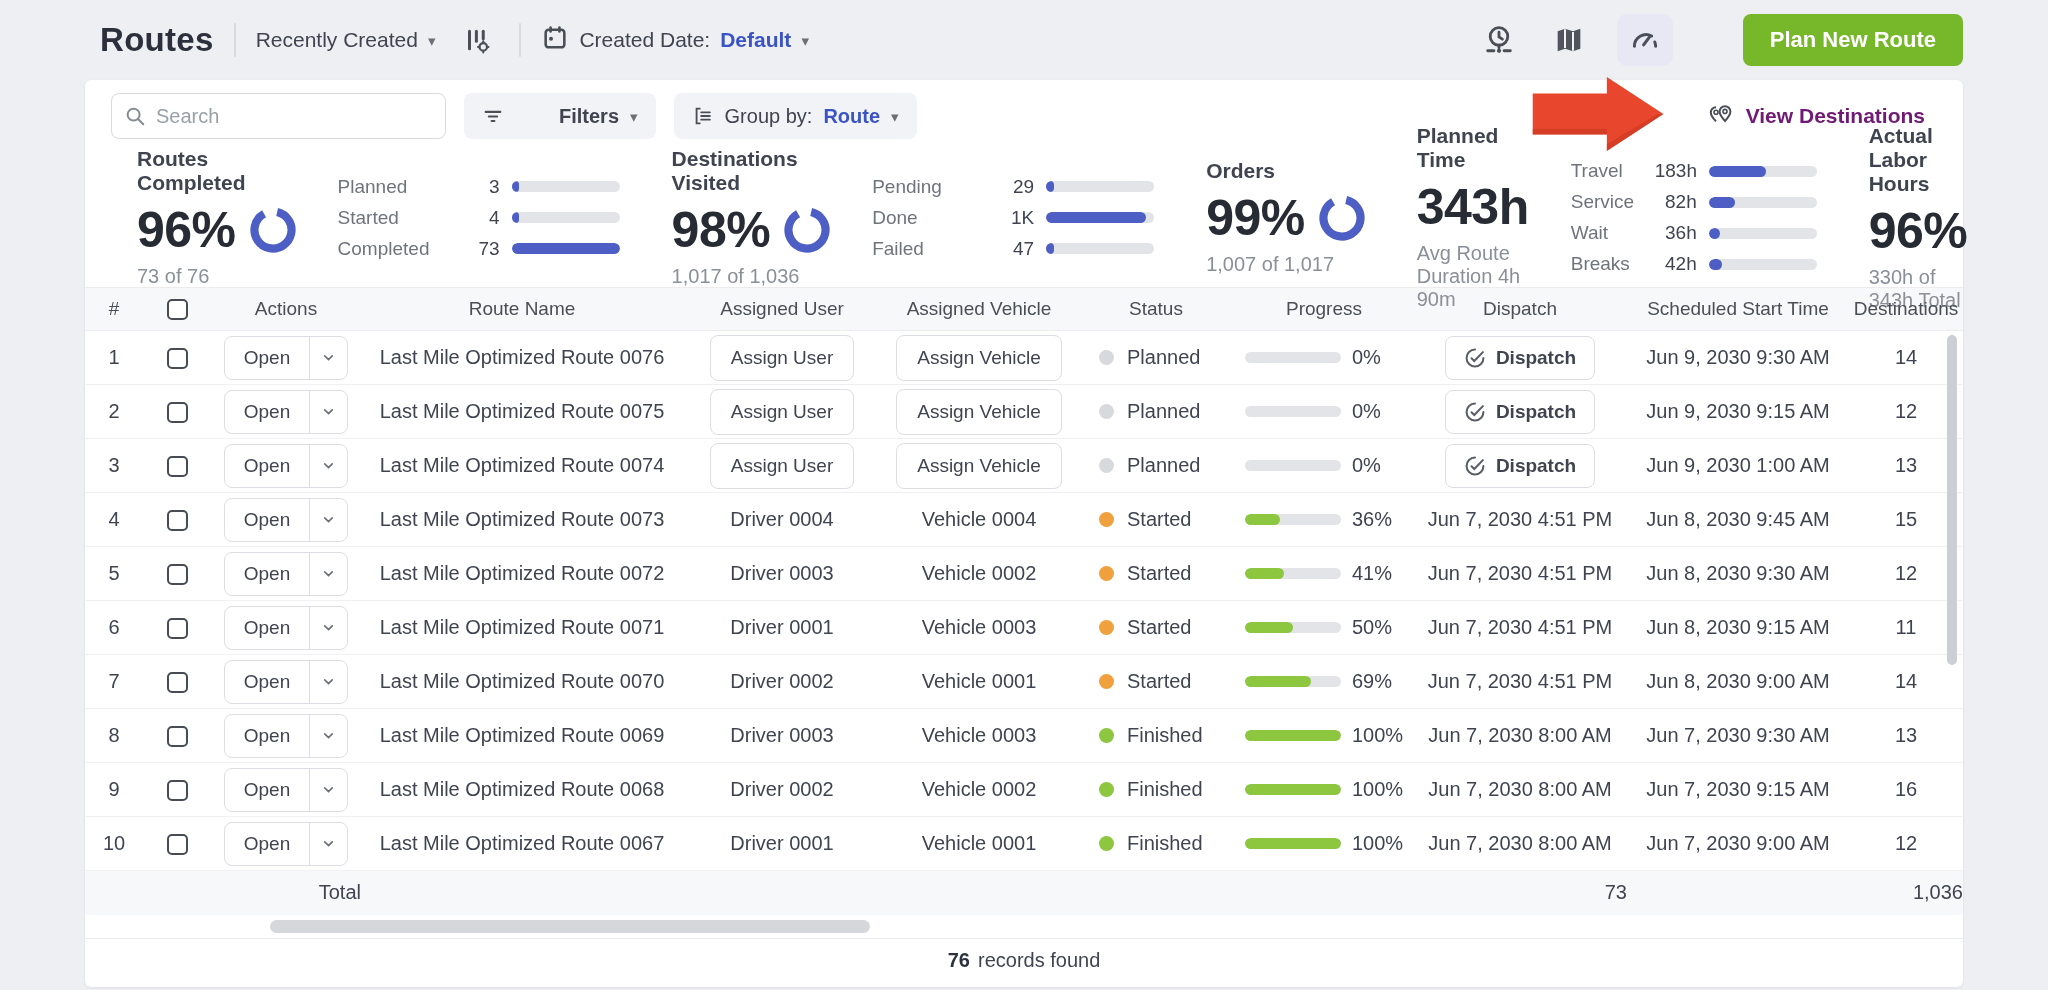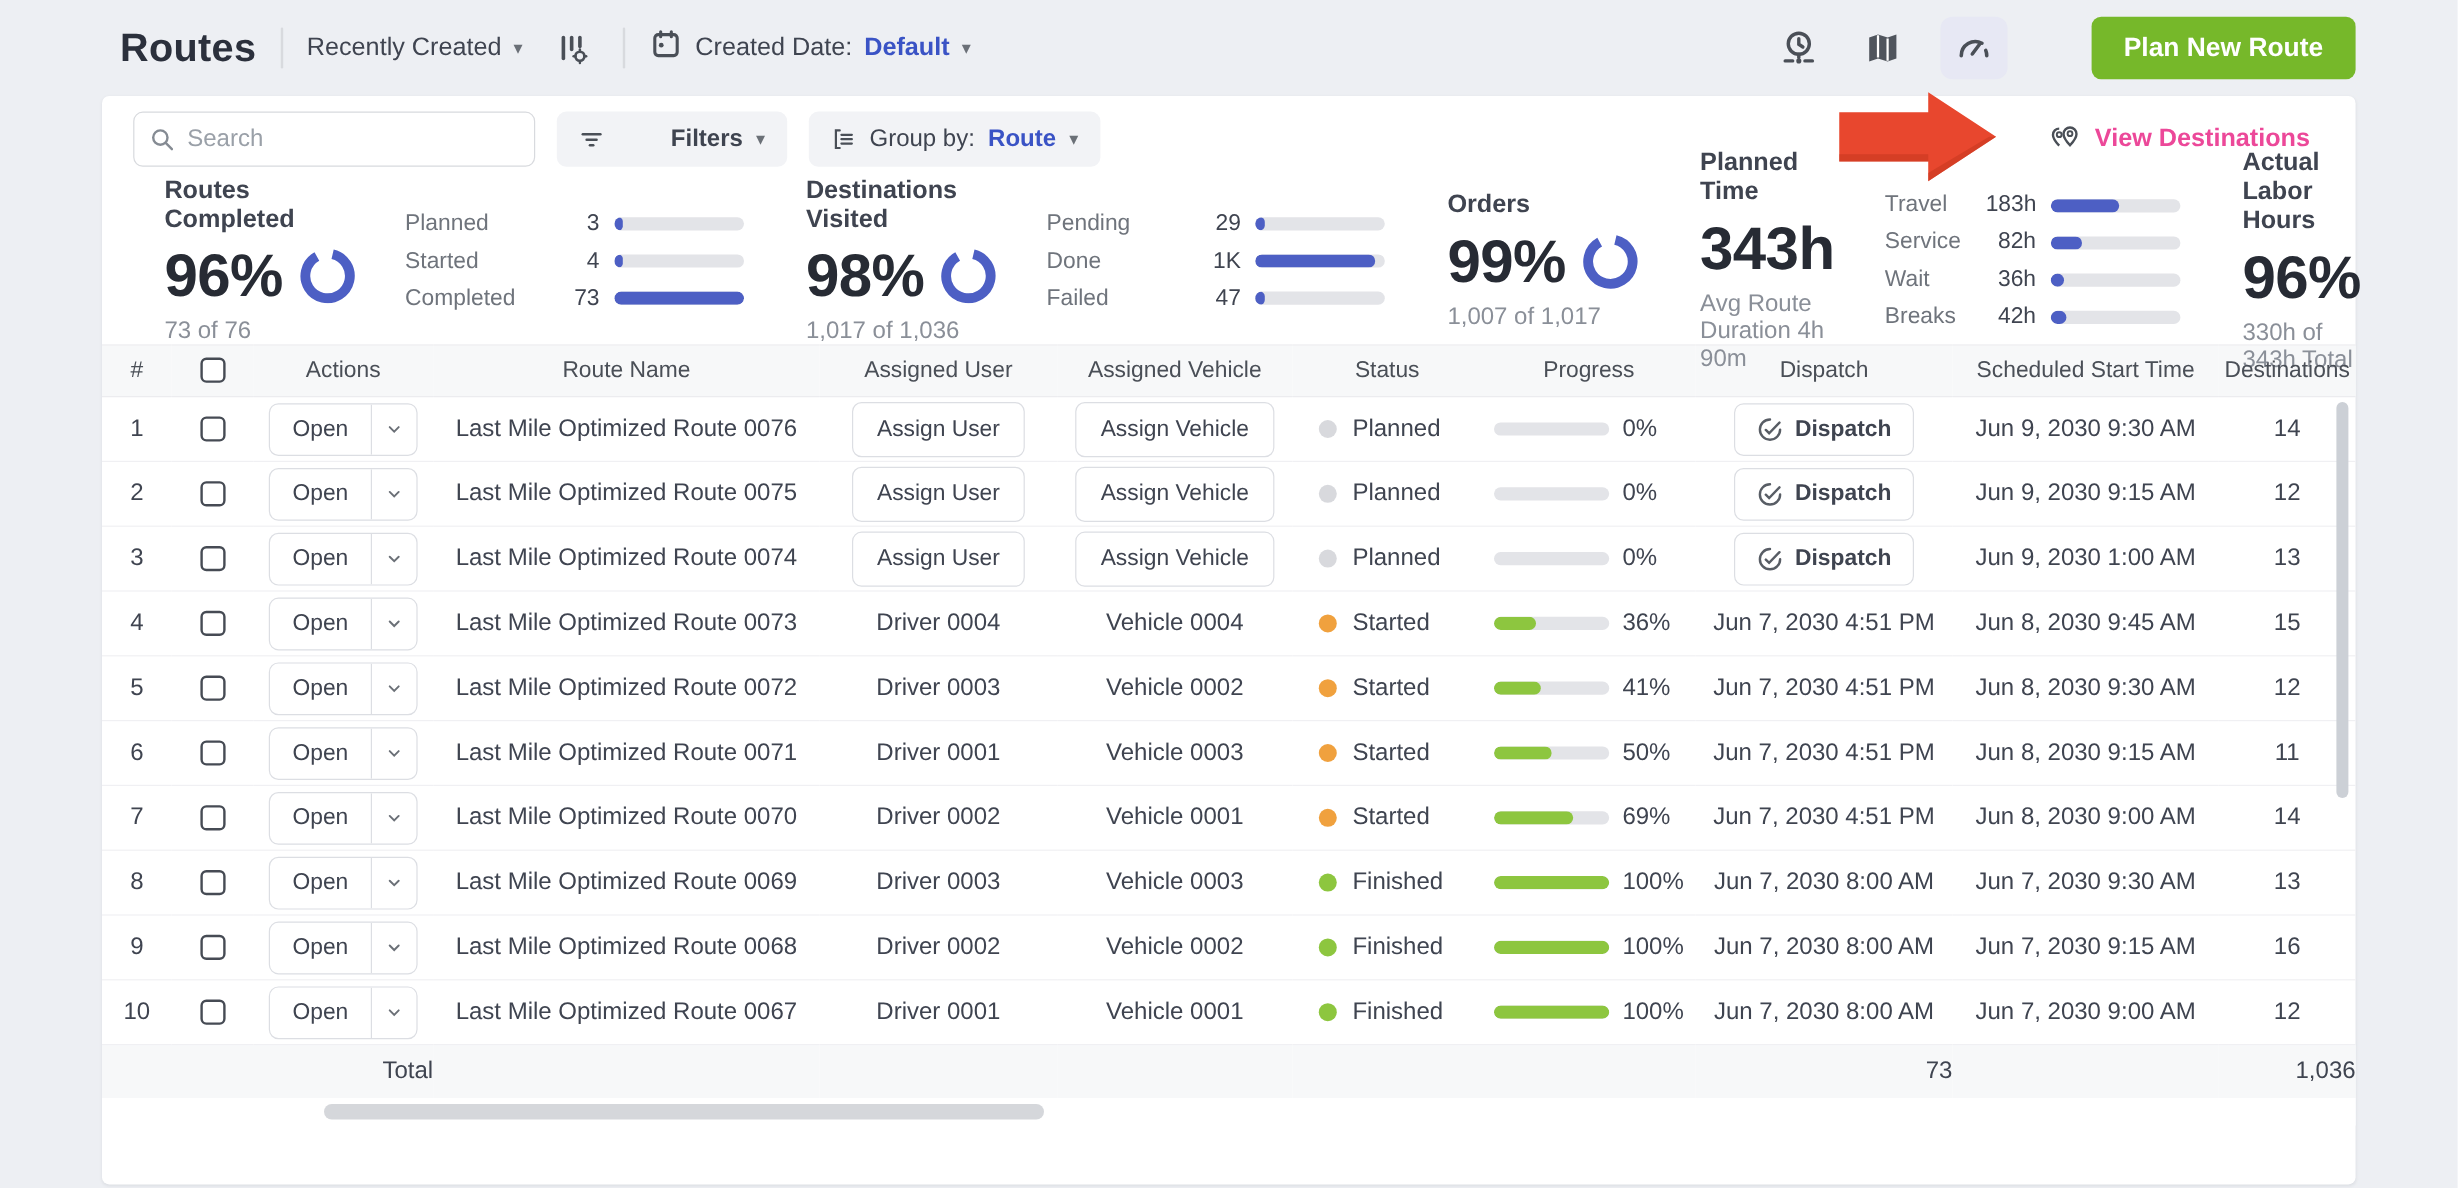--- a/index.html
+++ b/index.html
@@ -24,21 +24,21 @@
   .card { position:absolute; left:85px; right:85px; top:80px; bottom:3px; background:#fff; border-radius:6px; box-shadow:0 1px 3px rgba(16,24,40,.08); }
 
   
   .toolbar { display:flex; align-items:center; height:72px; padding:0 38px 0 26px; gap:18px; position:relative; }
   .search-wrap { position:relative; }
   .search-wrap svg { position:absolute; left:13px; top:12px; }
   .search-input { width:335px; height:46px; border:1px solid #d8dade; border-radius:8px; padding:0 14px 0 44px; font-size:20px; color:#3f4450; font-family:inherit; background:#fff; }
   .search-input::placeholder { color:#9aa0a8; }
   .tool-btn { display:flex; align-items:center; gap:11px; height:46px; padding:0 18px; background:#f2f3f6; border-radius:8px; font-size:20px; color:#3f4450; cursor:pointer; border:none; font-family:inherit; }
   .tool-btn .lbl-b { font-weight:700;margin-left:44px; }
-  .view-dest { display:flex; align-items:center; gap:10px; font-size:21px; font-weight:700; color:#ec4899; cursor:pointer; }
+  .view-dest { display:flex; align-items:center; gap:10px; font-size:21px; font-weight:700; color:#701a75; cursor:pointer; }
   .red-arrow { position:absolute; right:293px; top:-6px; width:138px; height:80px; z-index:6; pointer-events:none; }
 
   
   .kpi-row { display:flex; align-items:stretch; height:135px; padding:6px 30px 10px 26px; }
   .kpi-div { width:1px; background:#e4e5e9; margin:10px 0; }
   .kpi-sec { display:flex; align-items:center; gap:42px; padding:0 26px; }
   .kpi-main { display:flex; flex-direction:column; justify-content:center; gap:6px; }
   .kpi-title { font-size:21px; font-weight:700; color:#3f4450; }
   .kpi-big-row { display:flex; align-items:center; gap:14px; }
   .kpi-big { font-size:50px; font-weight:700; color:#272b34; letter-spacing:-.5px; }
@@ -772,16 +772,20 @@
           <td></td>
           <td>1,036</td>
         </tr>
       </tfoot>
     </table>
 
     <div class="hscroll-strip">
       <div class="hscroll-thumb"></div>
     </div>
 
+    <div class="card-footer">
+      <b>76</b>
+      <span>records found</span>
+    </div>
 
     <div class="vscroll"></div>
   </div>
 </div>
 
 </body></html>

